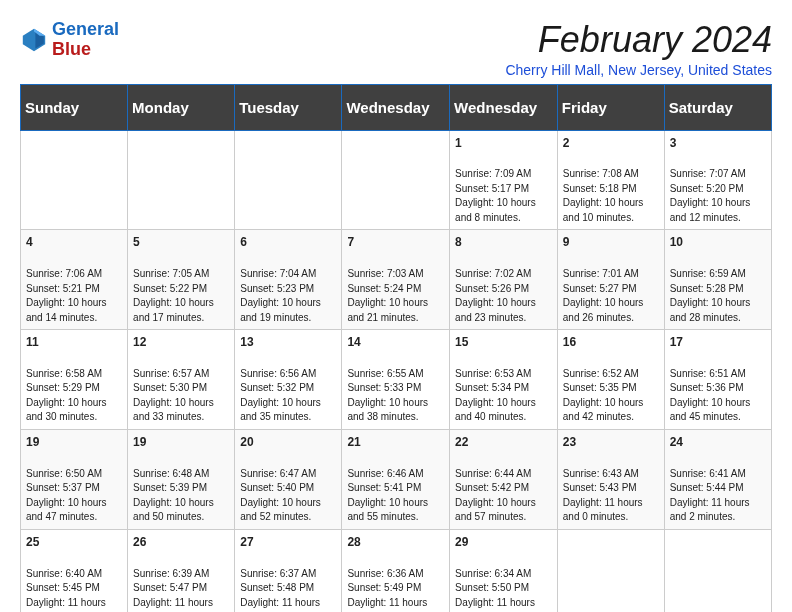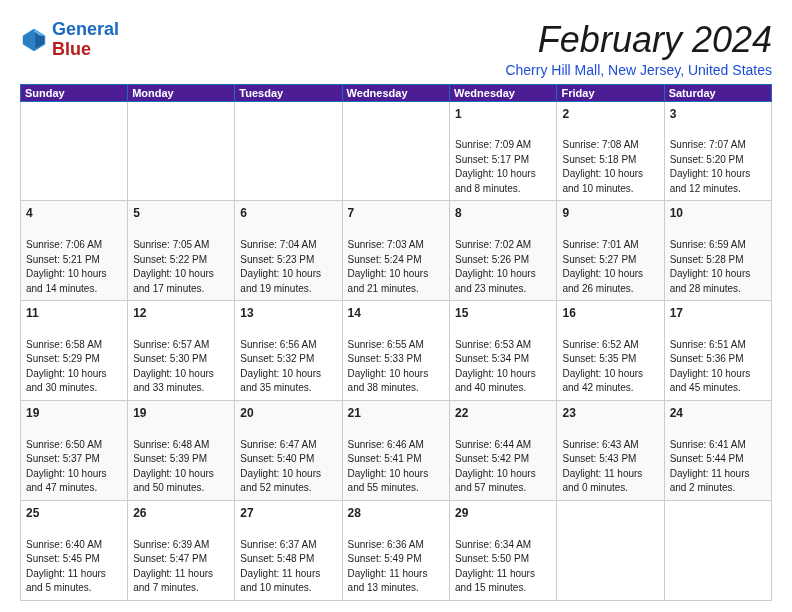--- a/index.html
+++ b/index.html
@@ -50,26 +50,26 @@
       color: #1d4ed8;
       margin-top: 2px;
     }
     .calendar-table {
       width: 100%;
       border-collapse: collapse;
       border: 1px solid #ccc;
       font-size: 10.5px;
     }
     .calendar-table th {
-      background-color: #4c1d95;
+      background-color: #404040;
       color: #fff;
-      padding: 2px 4px;
+      padding: 14px 4px;
       text-align: left;
       font-weight: bold;
-      font-size: 11px;
+      font-size: 15px;
       border: 1px solid #1a6abf;
     }
     .calendar-table td {
       vertical-align: top;
       padding: 4px 5px;
       border: 1px solid #ccc;
       width: 108px;
       min-height: 80px;
       height: 80px;
       background: #fff;

